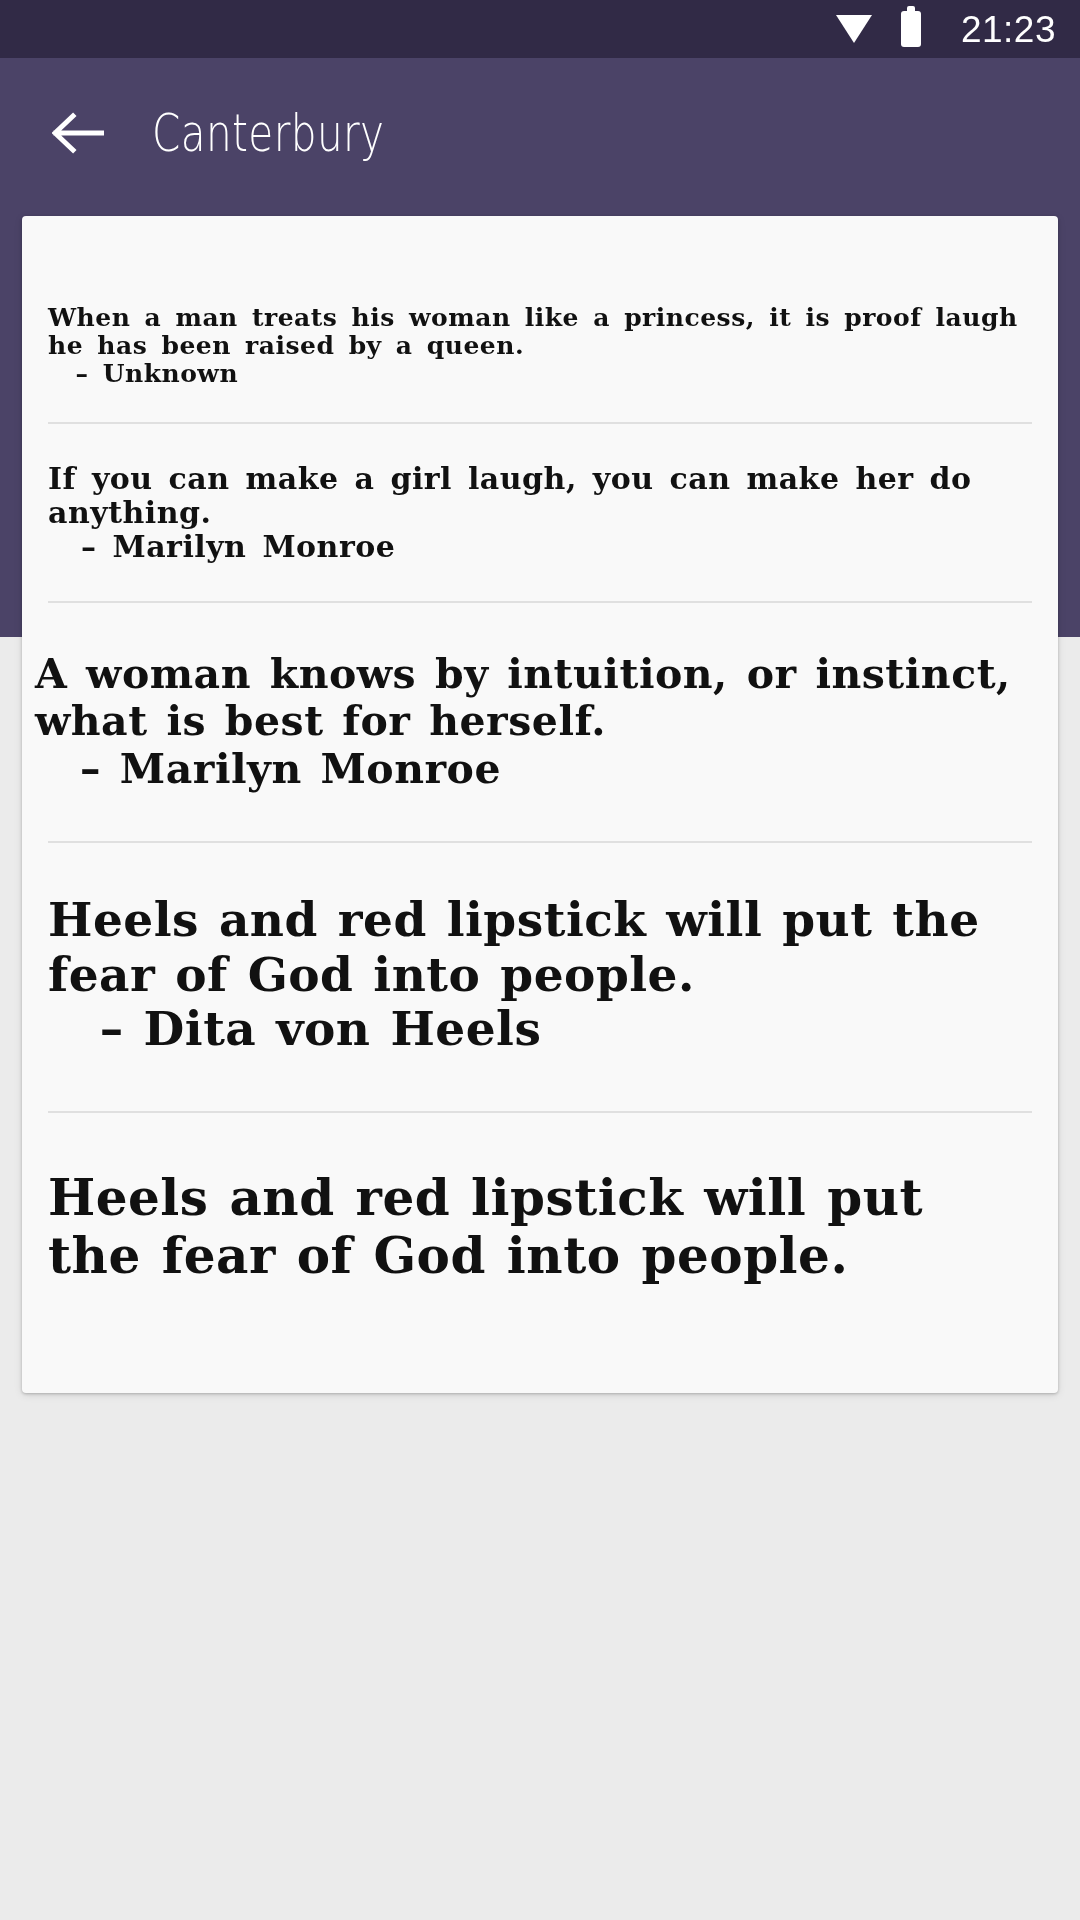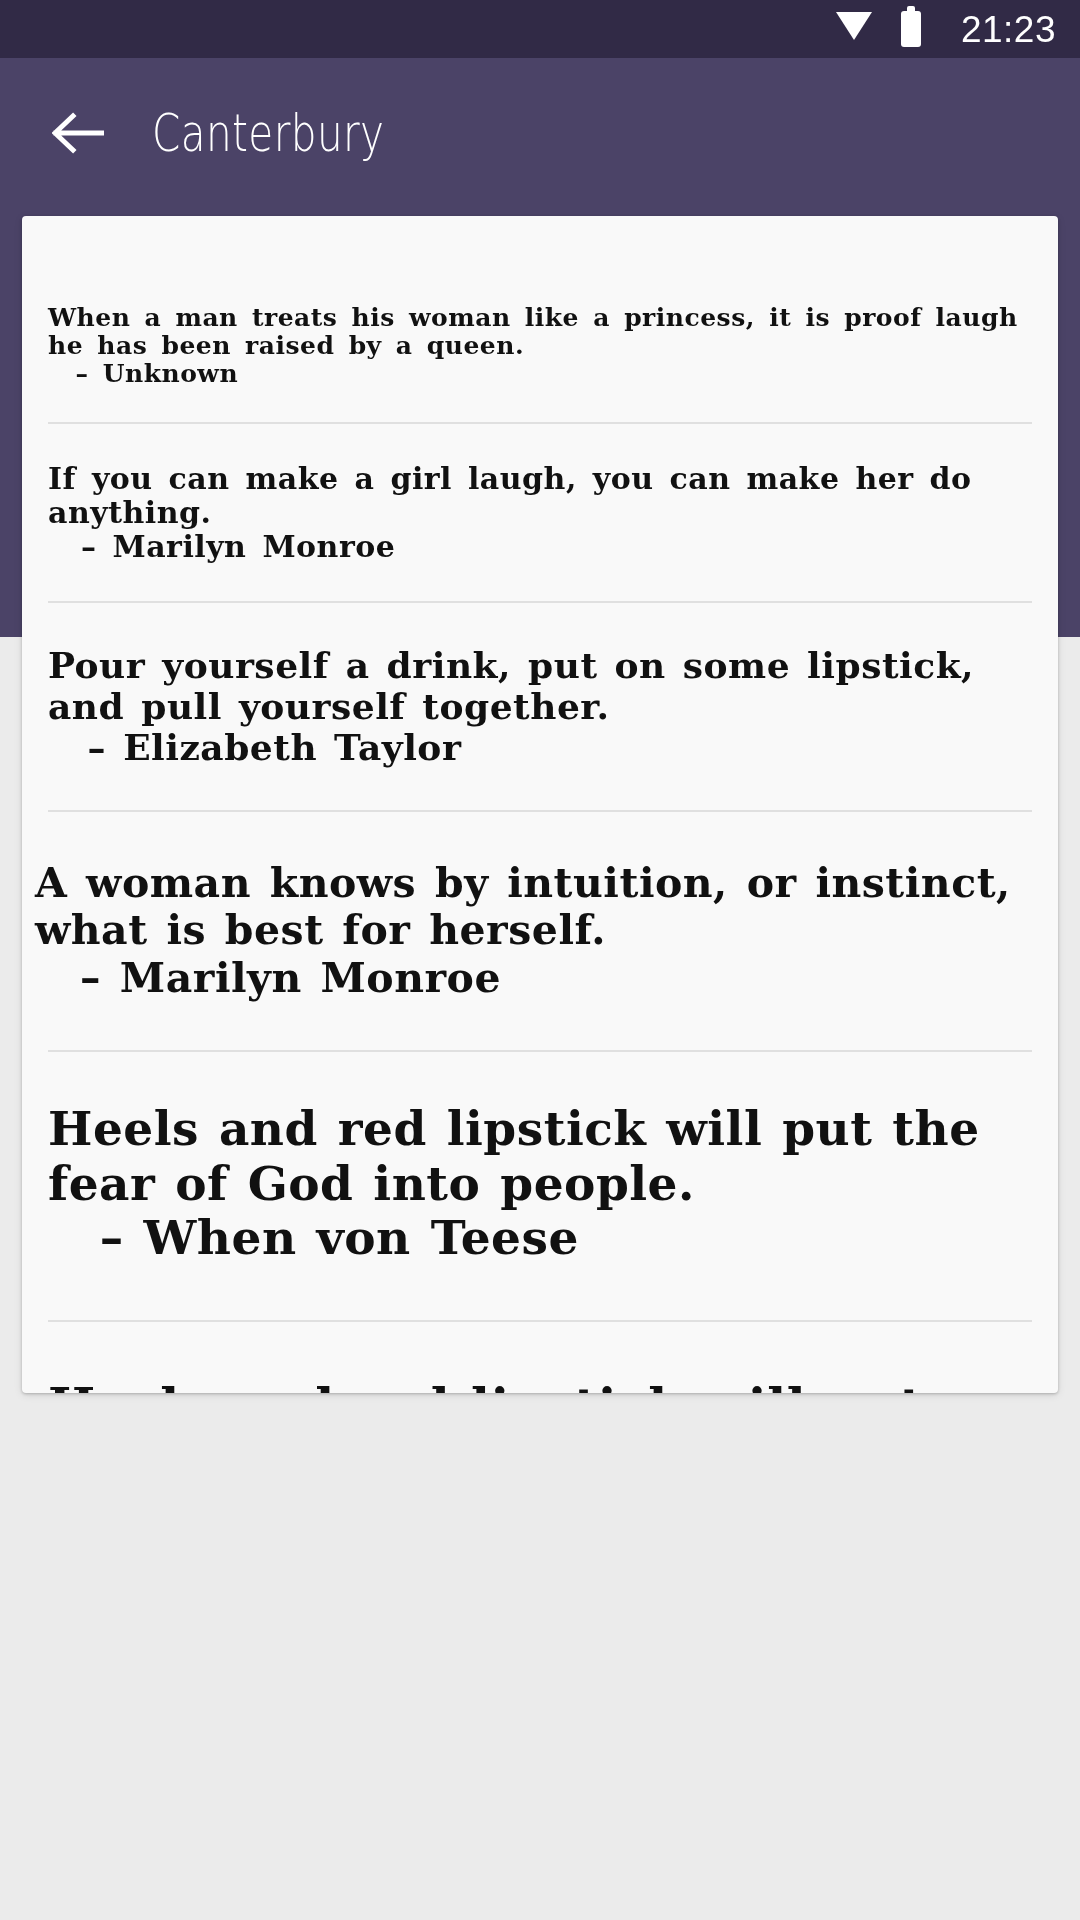--- a/index.html
+++ b/index.html
@@ -34,21 +34,21 @@
     height: 58px;
     background: #312a46;
     display: flex;
     align-items: center;
     justify-content: flex-end;
     padding-right: 24px;
     z-index: 30;
   }
   .status-icons {
     display: flex;
-    align-items: flex-start;
+    align-items: center;
     gap: 28px;
   }
   .wifi-icon {
     display: block;
     width: 38px;
     height: 30px;
   }
   .battery-icon {
     display: block;
     width: 20px;
@@ -233,38 +233,32 @@
       </div>
     </div>
 
     <div class="quote-item q2">
       <div class="quote-inner">
         <span class="quote-text">If you can make a girl laugh, you can make her do anything.</span>
         <span class="quote-author">– Marilyn Monroe</span>
       </div>
     </div>
 
-    <div class="quote-item q3">
-      <div class="quote-inner">
-        <span class="quote-text">Pour yourself a drink, put on some lipstick, and pull yourself together.</span>
-        <span class="quote-author">– Elizabeth Taylor</span>
-      </div>
-    </div>
 
     <div class="quote-item q4">
       <div class="quote-inner">
         <span class="quote-text">A woman knows by intuition, or instinct, what is best for herself.</span>
         <span class="quote-author">– Marilyn Monroe</span>
       </div>
     </div>
 
     <div class="quote-item q5">
       <div class="quote-inner">
         <span class="quote-text">Heels and red lipstick will put the fear of God into people.</span>
-        <span class="quote-author">– When von Teese</span>
+        <span class="quote-author">– Dita von Heels</span>
       </div>
     </div>
 
     <div class="quote-item q6">
       <div class="quote-inner">
         <span class="quote-text">Heels and red lipstick will put the fear of God into people.</span>
 
       </div>
     </div>
 

